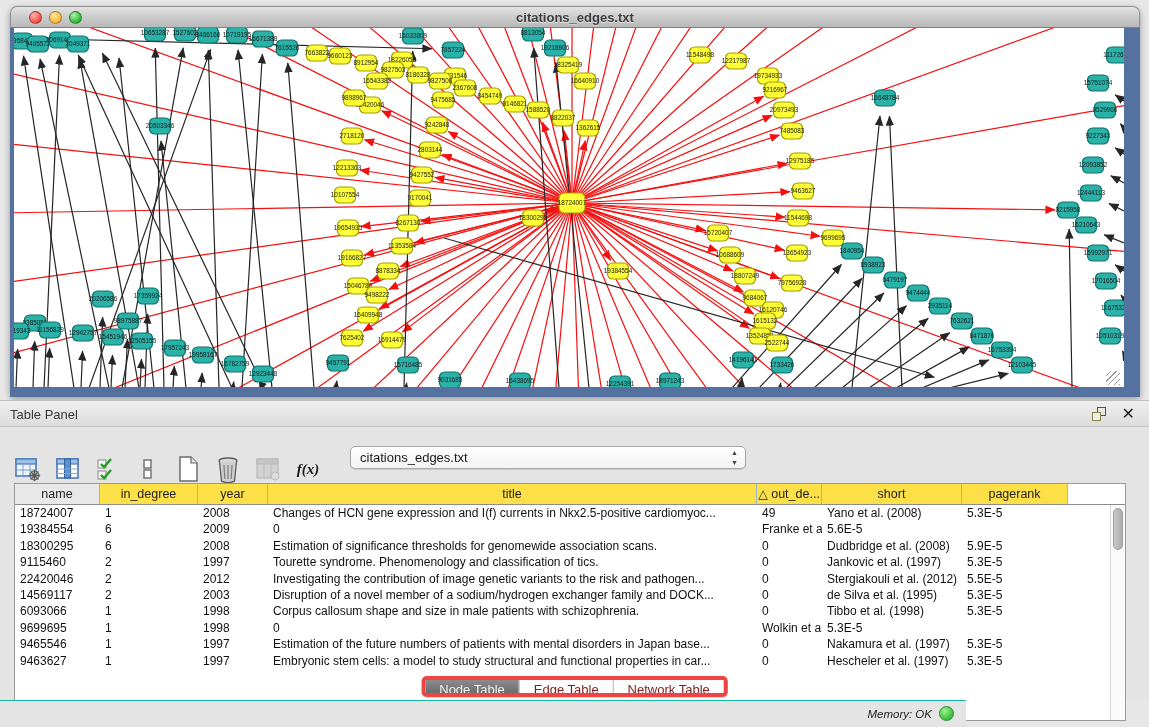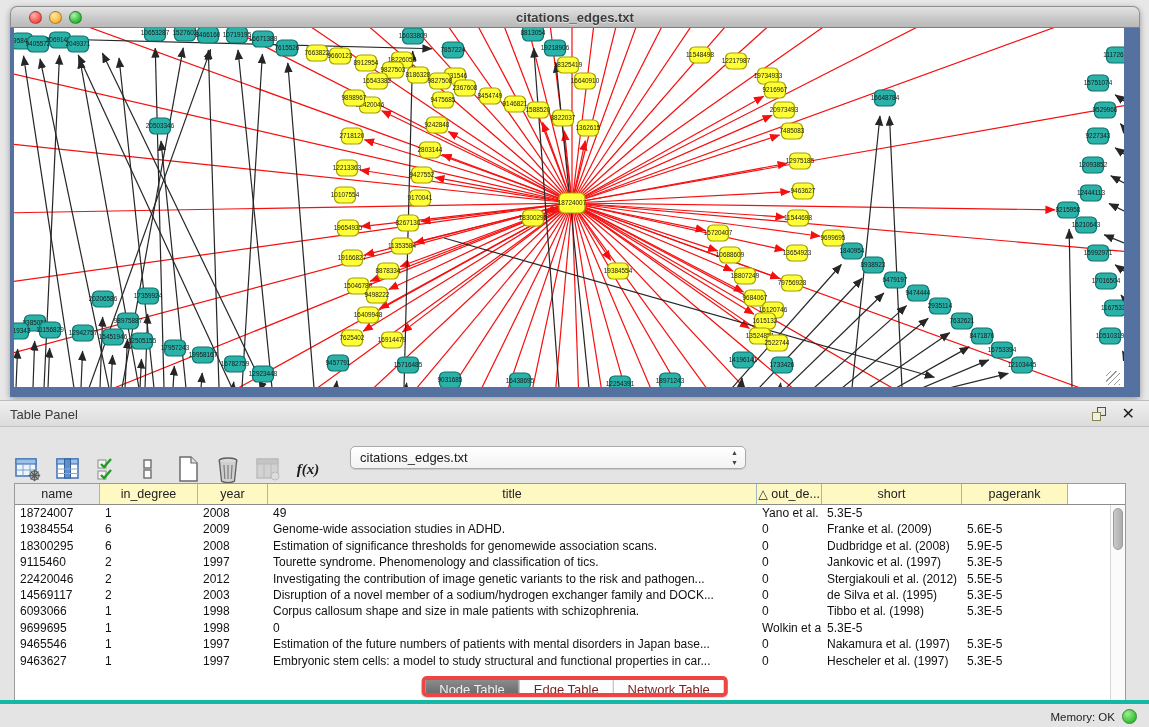--- a/index.html
+++ b/index.html
@@ -41,40 +41,40 @@
   .tb-icon{width:28px;height:28px;display:flex;align-items:center;justify-content:center;margin-top:24px;}
   .combo{position:relative;margin-left:16px;width:396px;height:23px;background:linear-gradient(#ffffff,#f2f2f2);
     border:1px solid #a9a9a9;border-radius:5px;box-shadow:0 1px 1px rgba(0,0,0,.12);
     font-size:13px;color:#1a1a1a;line-height:21px;padding-left:9px;}
   .combo .steppers{position:absolute;right:7px;top:1px;font-size:7px;line-height:10px;color:#444;text-align:center;}
 
   .dtable{position:absolute;left:14px;top:56px;width:1112px;height:238px;background:#fff;
     border:1px solid #9a9a9a;overflow:hidden;}
   .thead,.trow{display:grid;grid-template-columns:85px 98px 70px 489px 65px 140px 106px 1fr;}
   .thead{height:21px;border-bottom:1px solid #8c8c8c;font-size:12.5px;color:#222;}
-  .th{background:#fef9c3;border-right:1px solid #9fb9c2;text-align:center;line-height:20px;
+  .th{background:#fde047;border-right:1px solid #9fb9c2;text-align:center;line-height:20px;
       overflow:hidden;white-space:nowrap;}
   .th.first{background:#e8e8e8;border-right:1px solid #b0b0b0;}
   .th.filler{background:#ffffff;border-right:none;}
   .tbody{font-size:12px;color:#111;}
   .trow{height:16.4px;line-height:16.4px;}
   .td{padding-left:5px;overflow:hidden;white-space:nowrap;}
   .vscroll{position:absolute;right:0;top:21px;bottom:0;width:15px;background:#fbfbfb;border-left:1px solid #d6d6d6;}
   .vthumb{position:absolute;left:2px;top:3px;width:10px;height:42px;border-radius:6px;
     background:linear-gradient(90deg,#c9c9c9,#adadad);border:1px solid #9b9b9b;}
 
   .seg-tabs{position:absolute;left:50%;top:249px;transform:translateX(-50%);display:flex;height:21px;
     border:4px solid #ef4444;border-radius:5px;overflow:hidden;background:#fdfdfd;
     box-shadow:0 1px 1px rgba(0,0,0,.15);font-size:13px;}
   .seg{padding:0 14px;line-height:20px;color:#7f1d1d;border-right:1px solid #b5b5b5;}
   .seg:last-child{border-right:none;}
   .seg.active{background:linear-gradient(#8b8b8b,#6d6d6d);color:#f2f2f2;}
 
-  .statusbar{position:absolute;left:0;top:700px;width:1149px;height:27px;background:#e4e4e4;
-    border-top:4px solid #14b8a6;}
+  .statusbar{position:absolute;left:0;top:700px;width:966px;height:27px;background:#e4e4e4;
+    border-top:1px solid #14b8a6;font-style:italic;}
   .memory{position:absolute;right:34px;top:7px;font-size:11.5px;color:#222;}
   .memdot{position:absolute;right:12px;top:5px;width:15px;height:15px;border-radius:50%;
     border:1px solid #2c8a2c;background:radial-gradient(circle at 35% 30%,#9cef92,#3fc33a 65%,#2aa52d);}
 </style>
 </head>
 <body>
 
 <div class="net-window">
   <div class="titlebar">
     <div class="lights">
@@ -579,30 +579,30 @@
         <div class="th">△ out_de...</div>
         <div class="th">short</div>
         <div class="th">pagerank</div>
         <div class="th filler"></div>
       </div>
     <div class="tbody" id="tbody">
         <div class="trow">
           <div class="td">18724007</div>
           <div class="td">1</div>
           <div class="td">2008</div>
+          <div class="td">Changes of HCN gene expression and I(f) currents in Nkx2.5-positive cardiomyoc...</div>
           <div class="td">49</div>
           <div class="td">Yano et al. (2008)</div>
           <div class="td">5.3E-5</div>
           <div class="td"></div>
         </div>
         <div class="trow">
           <div class="td">19384554</div>
           <div class="td">6</div>
           <div class="td">2009</div>
-          <div class="td">Genome-wide association studies in ADHD.</div>
           <div class="td">0</div>
           <div class="td">Franke et al. (2009)</div>
           <div class="td">5.6E-5</div>
           <div class="td"></div>
         </div>
         <div class="trow">
           <div class="td">18300295</div>
           <div class="td">6</div>
           <div class="td">2008</div>
           <div class="td">Estimation of significance thresholds for genomewide association scans.</div>

